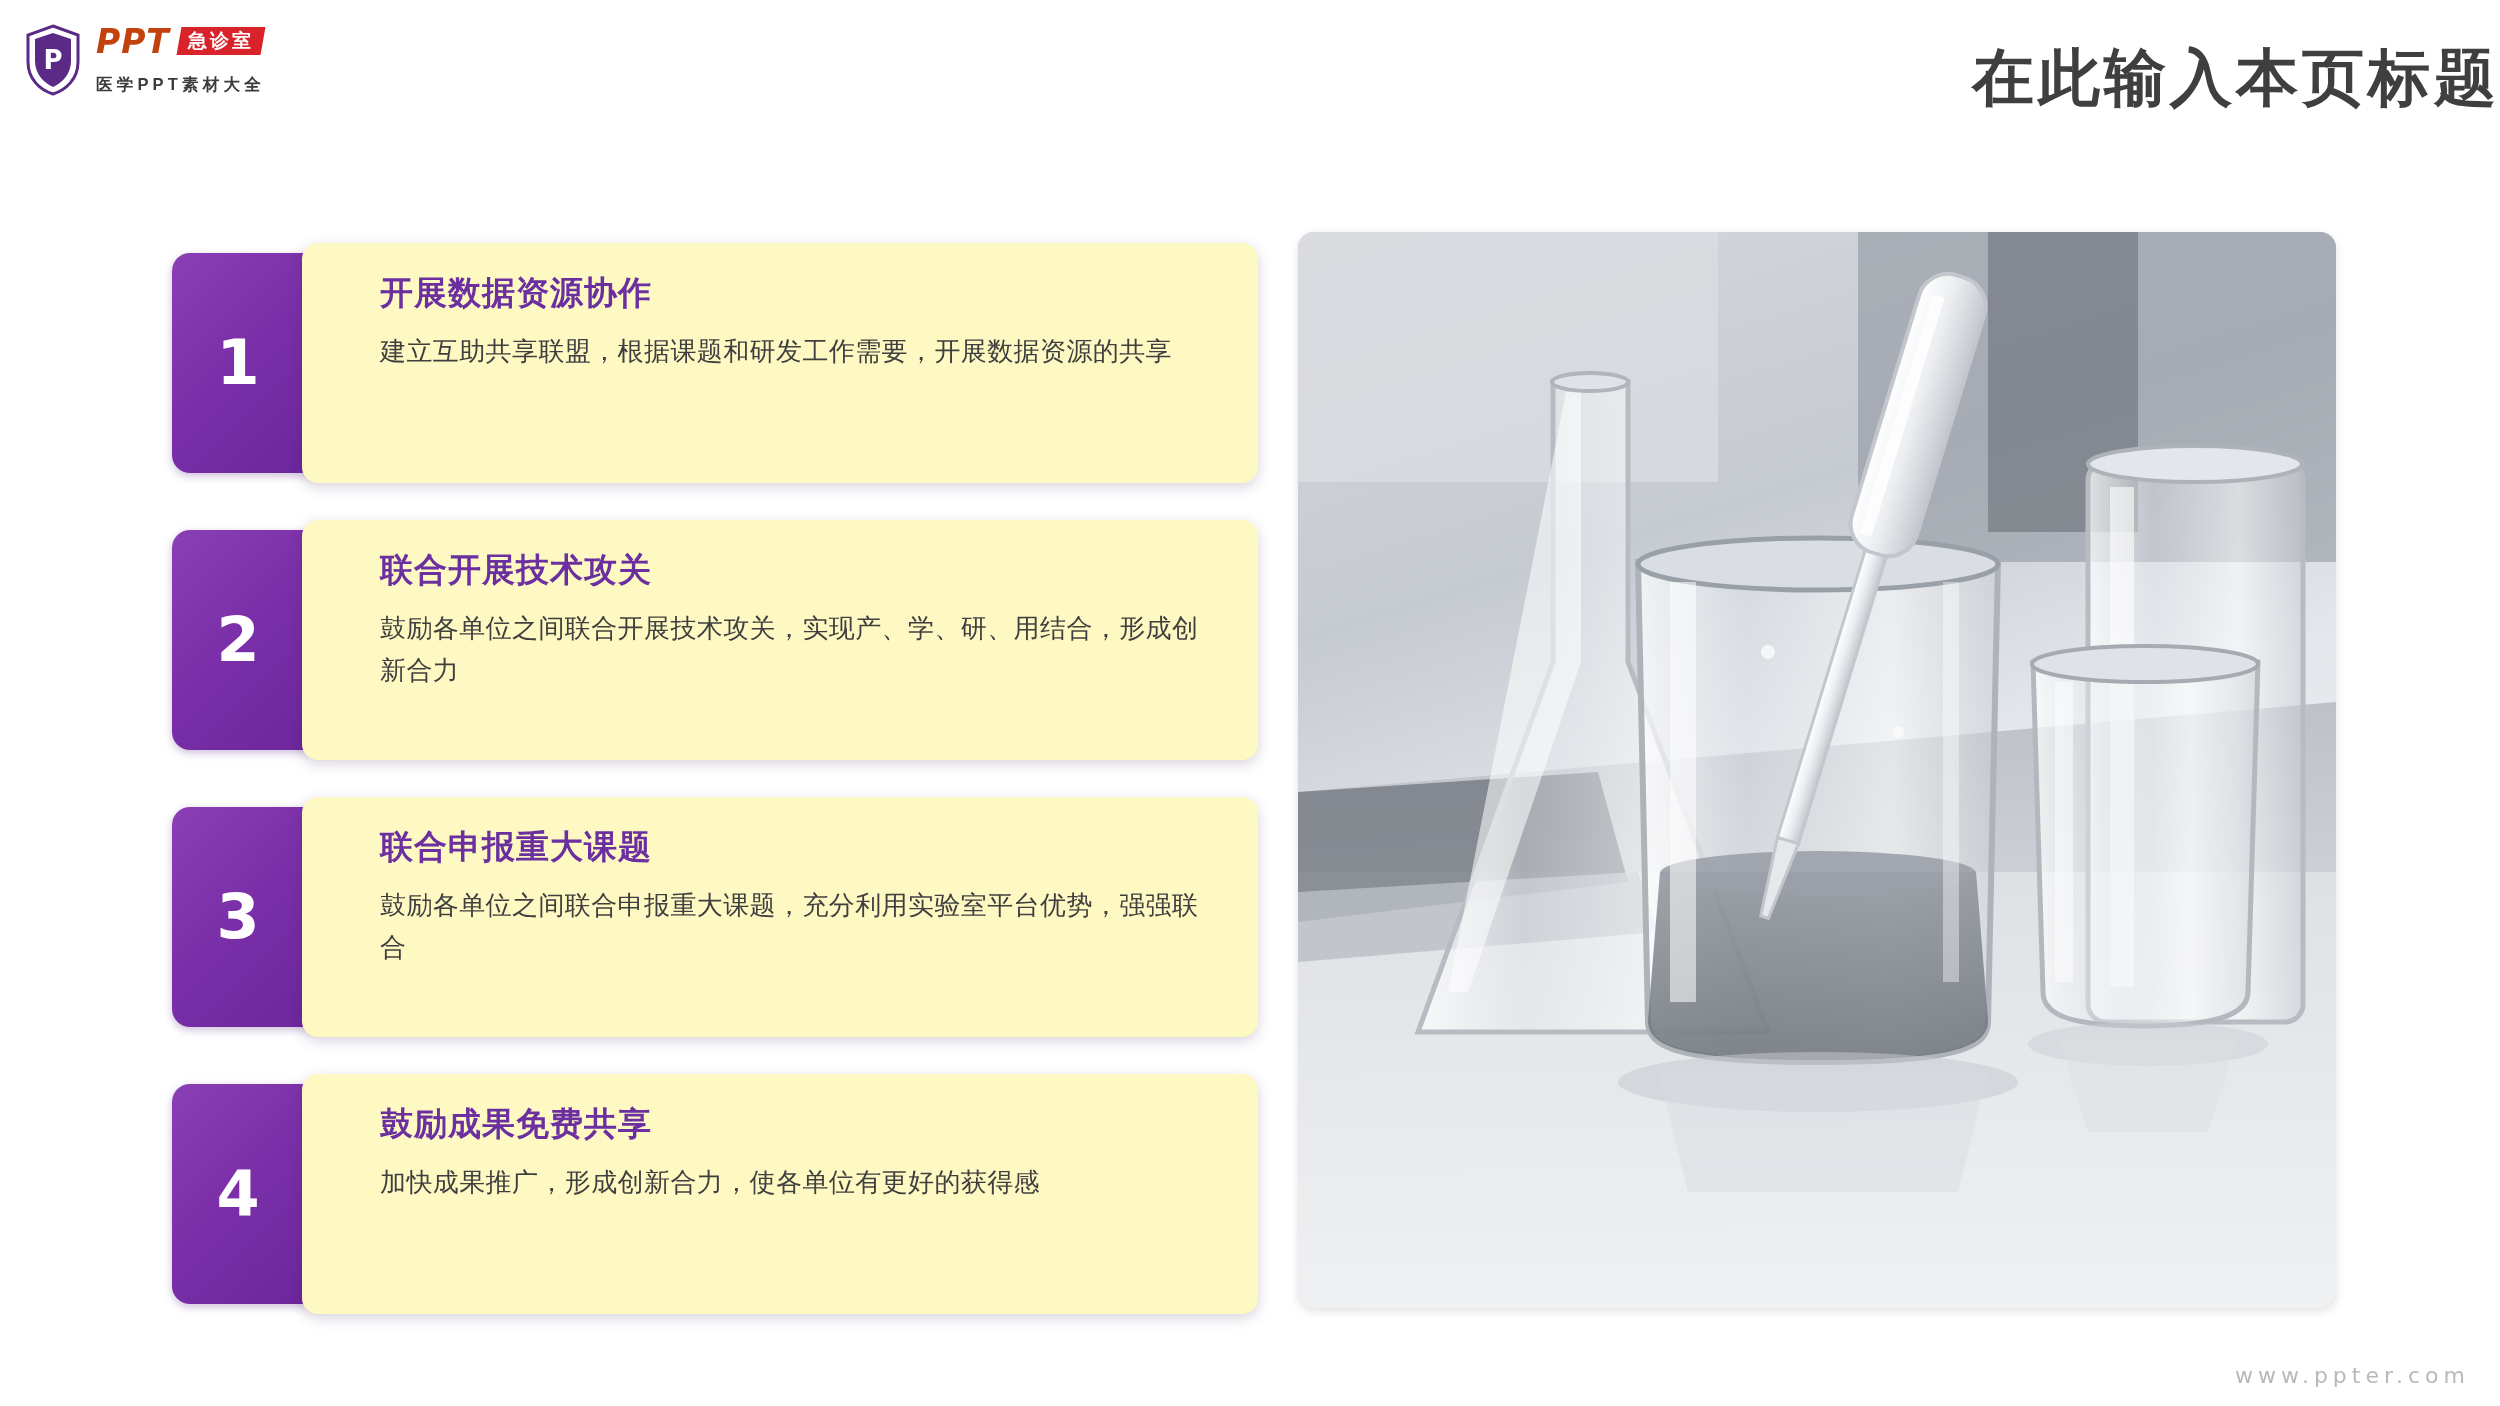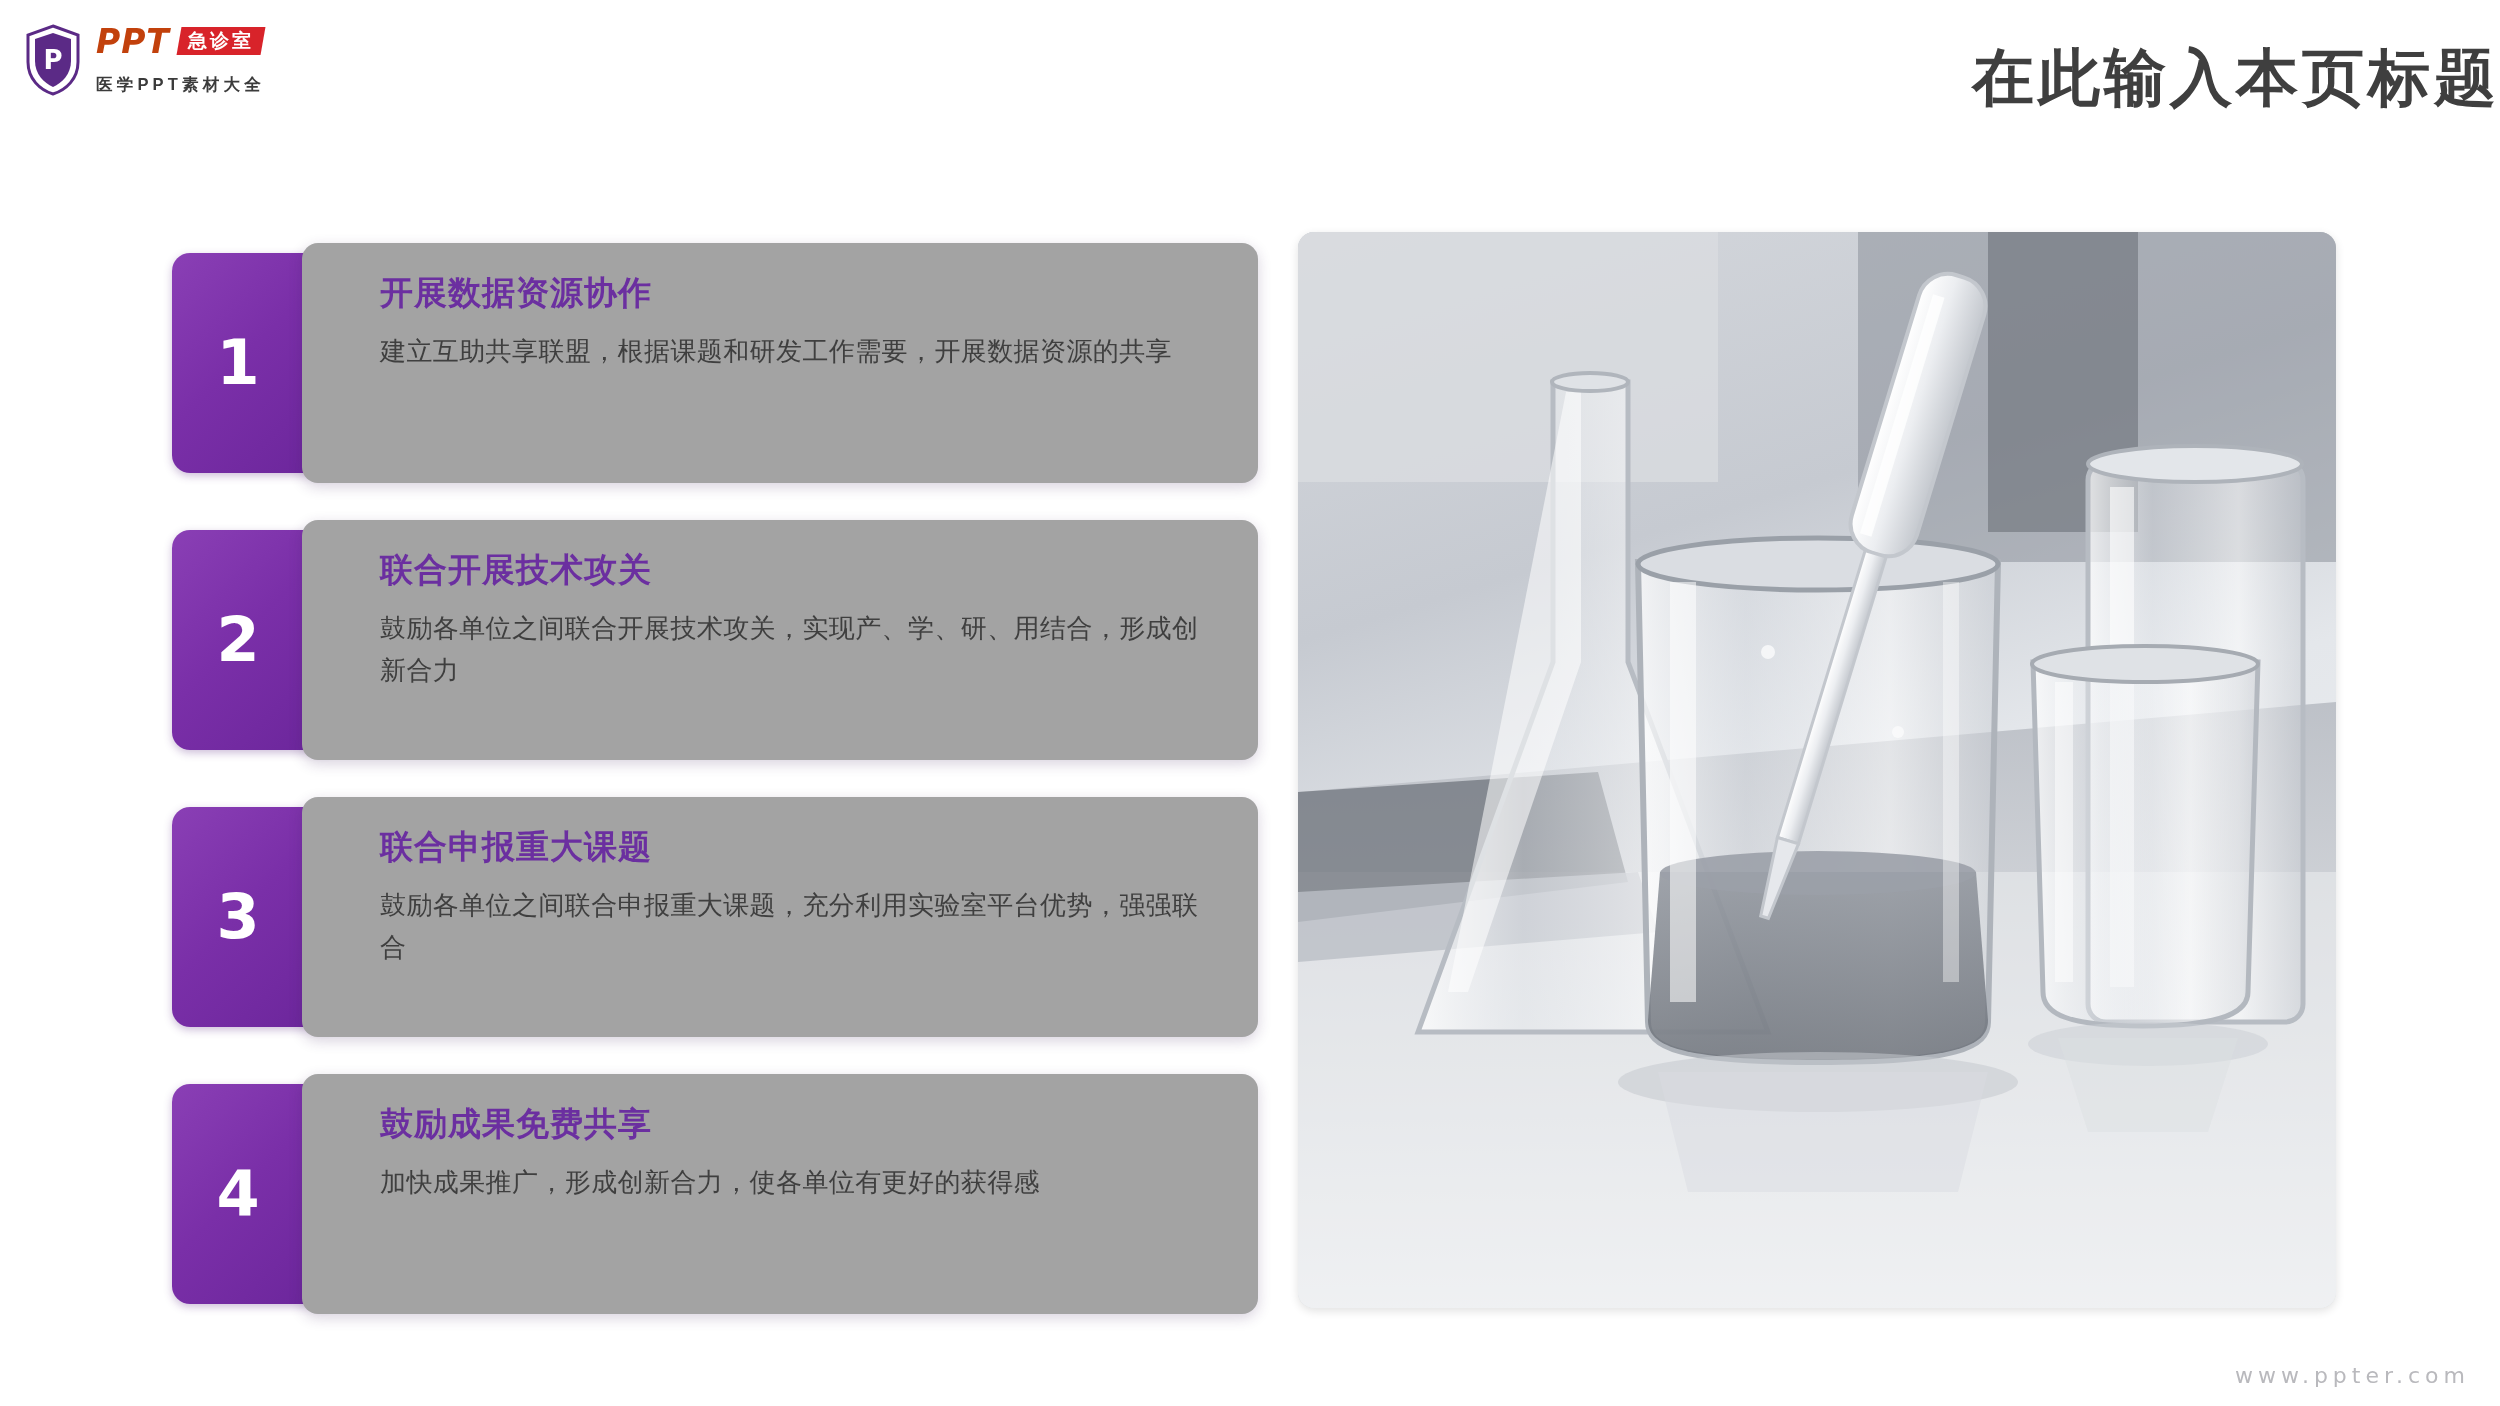--- a/index.html
+++ b/index.html
@@ -126,21 +126,21 @@
     font-family: "DejaVu Sans", "Liberation Sans", sans-serif;
     line-height: 1;
     margin-left: -38px;
   }
   .item-card {
     position: absolute;
     left: 130px;
     top: 0;
     width: 956px;
     height: 240px;
-    background: #a3a3a3;
+    background: #fef9c3;
     border-radius: 16px;
     box-shadow: 0 4px 14px rgba(60,30,90,0.20);
     padding: 28px 40px 0 78px;
     box-sizing: border-box;
   }
   .item-title {
     font-size: 33px;
     font-weight: bold;
     color: #6b2fa0;
     letter-spacing: 1px;

